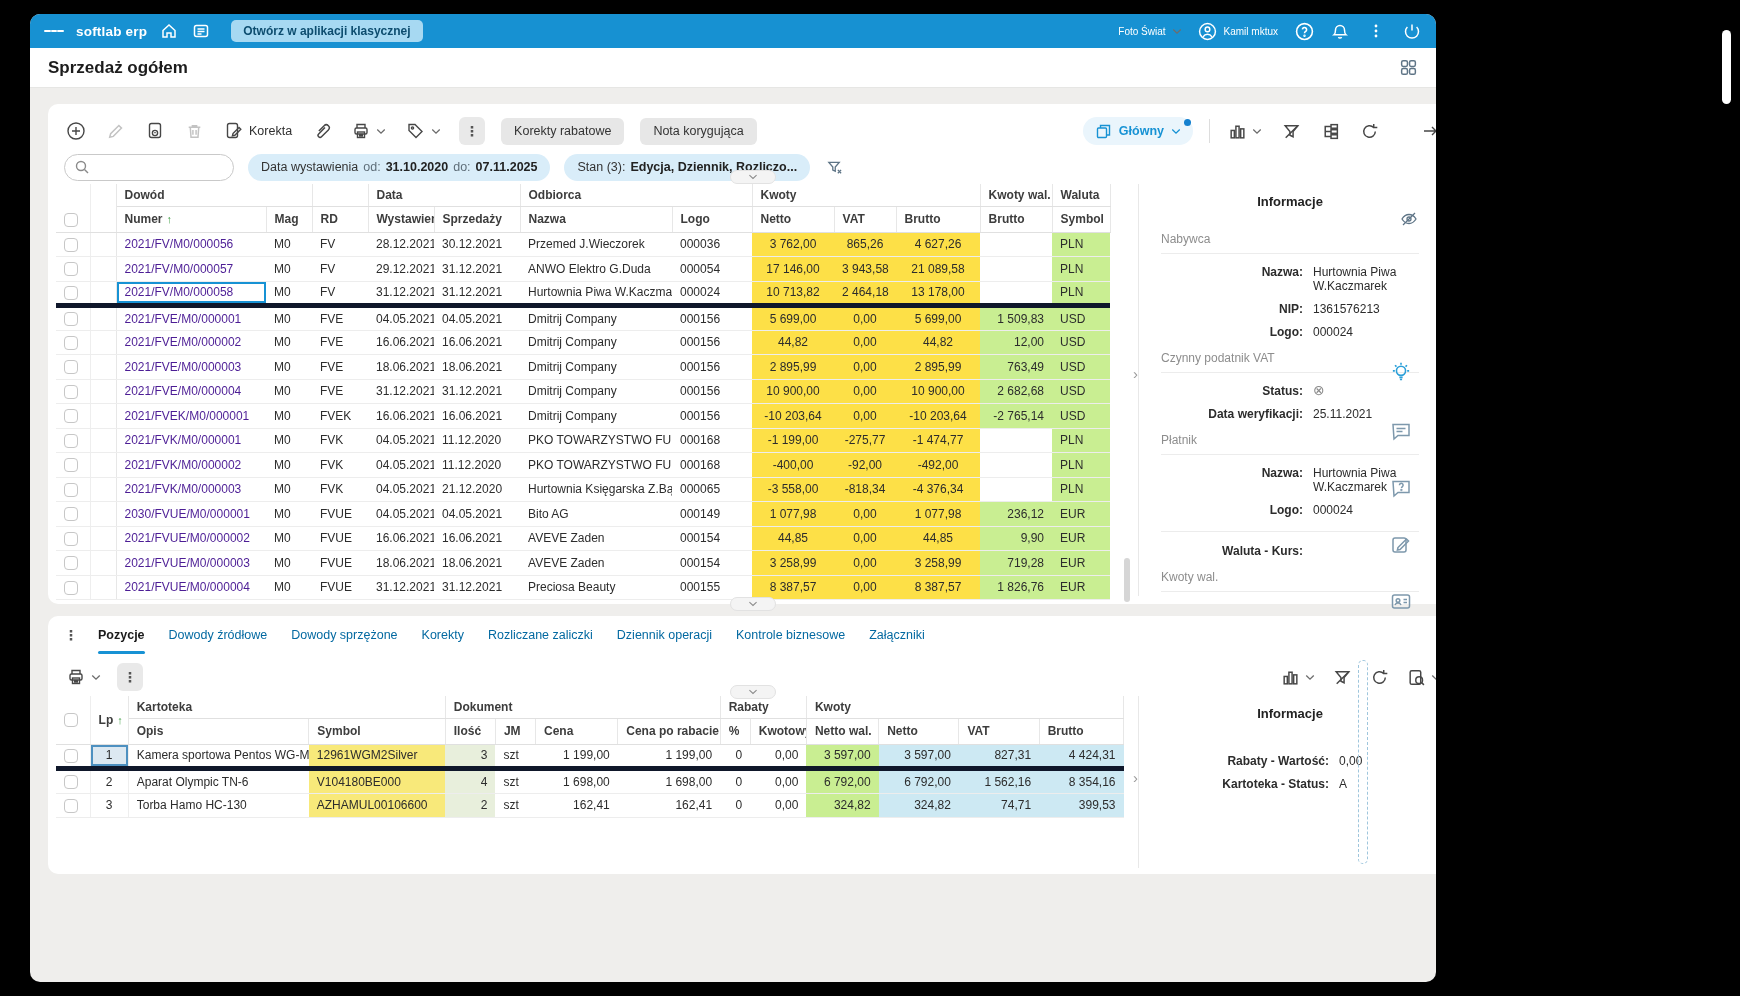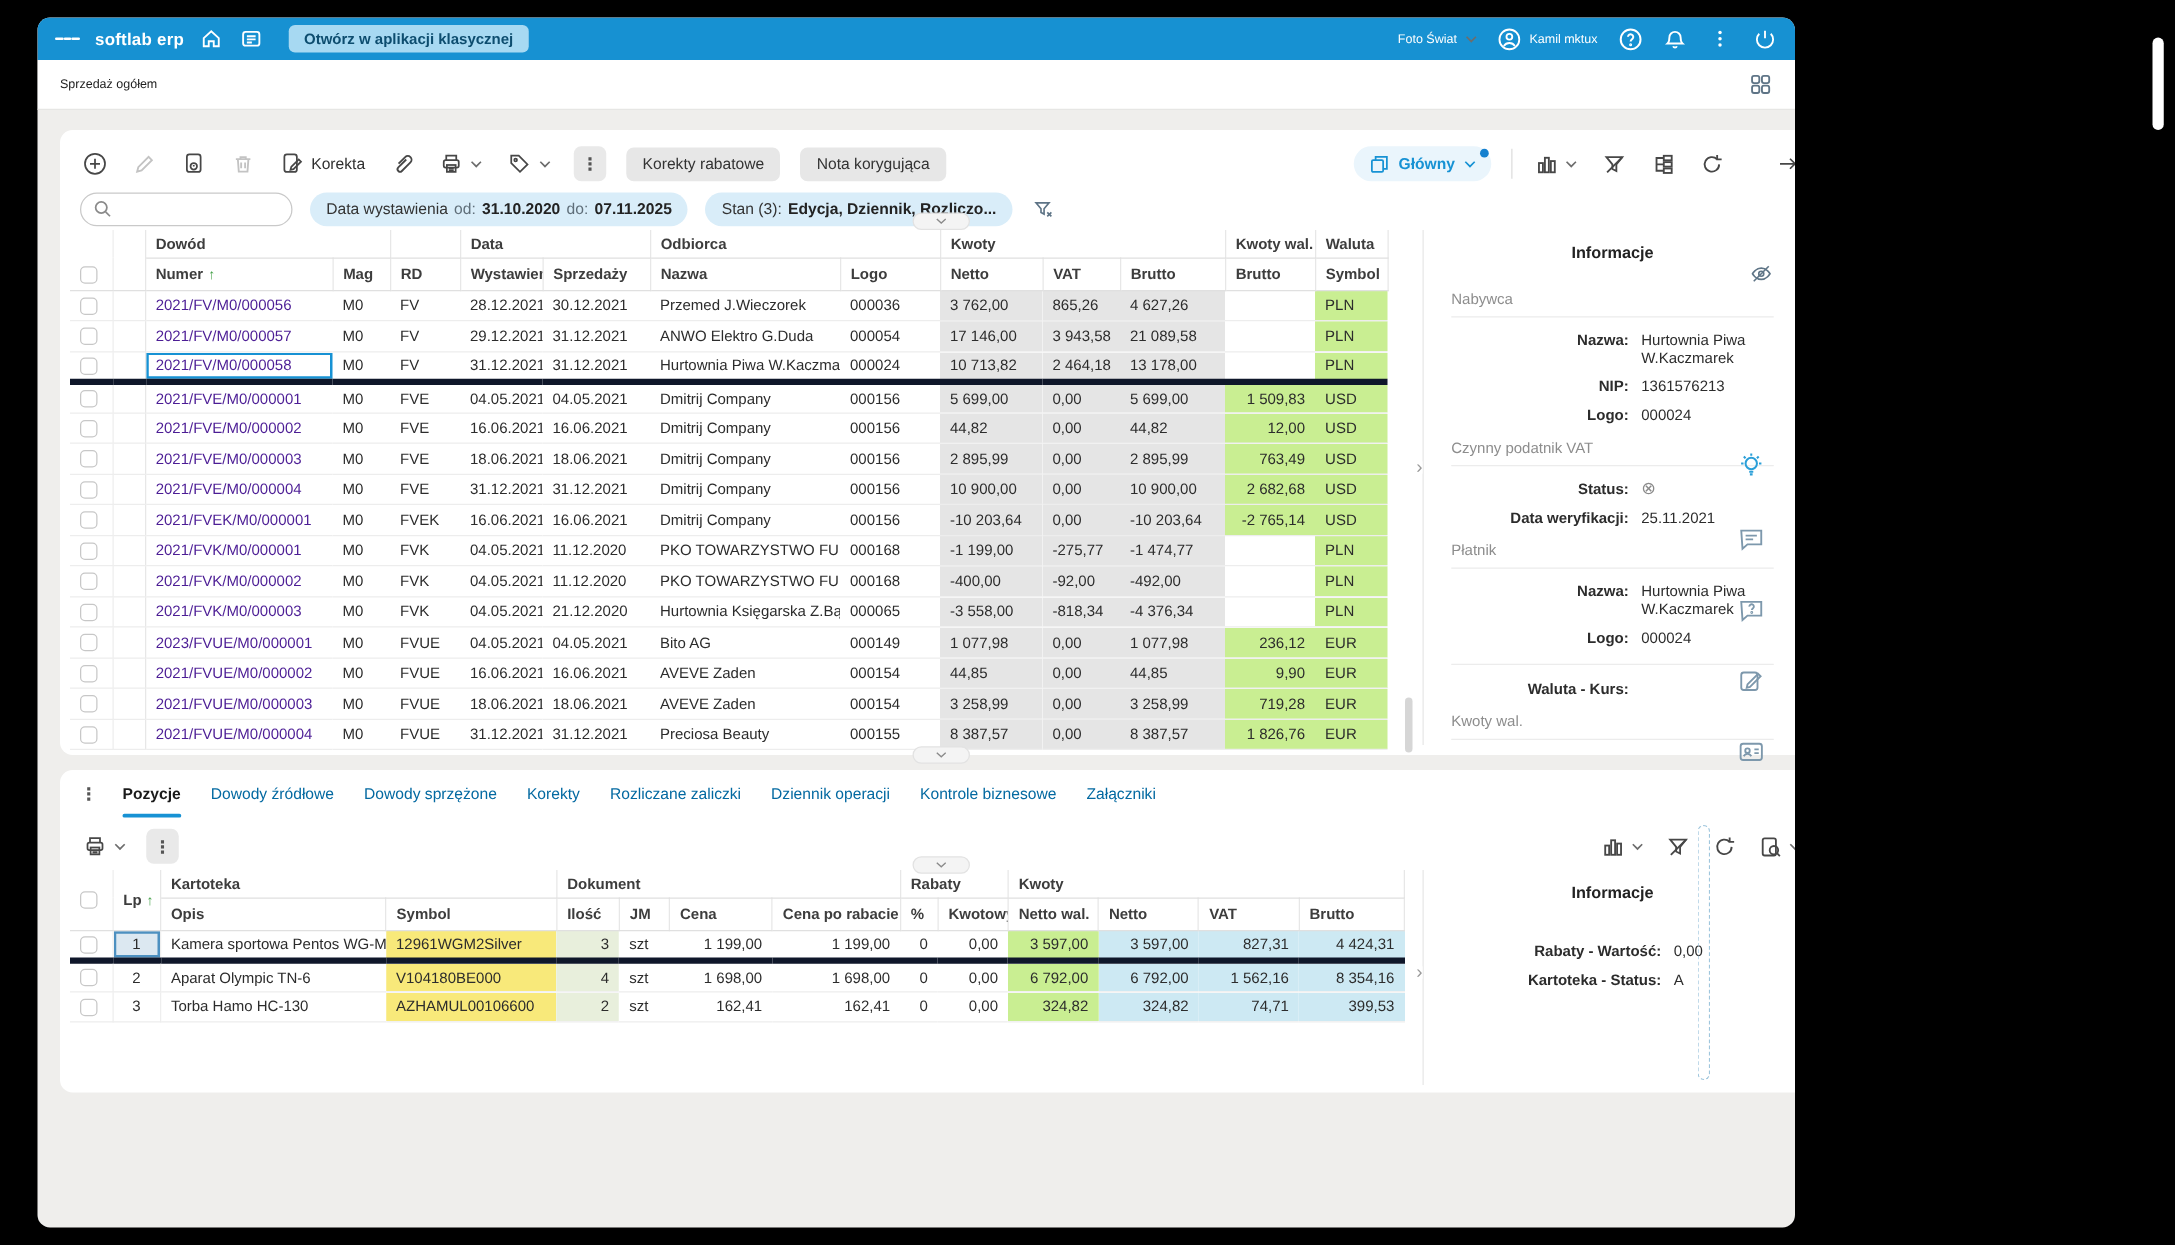--- a/index.html
+++ b/index.html
@@ -13,21 +13,21 @@
   .tb-ic { width:20px; height:20px; display:flex; align-items:center; justify-content:center; cursor:pointer; }
   .tb-ic svg { stroke:#fff; fill:none; stroke-width:1.5; }
   .classic-btn { margin-left:8px; background:#a7d9f2; color:#0d4d6f; border:none; border-radius:5px; height:22px; padding:0 12px; font-size:12px; font-weight:700; font-family:inherit; cursor:pointer; }
   .topbar .right { margin-left:auto; display:flex; align-items:center; gap:16px; font-size:10px; }
   .company { display:flex; align-items:center; gap:6px; cursor:pointer; }
   .userbox { display:flex; align-items:center; gap:7px; cursor:pointer; }
   .hamburger span { display:block; width:16px; height:2px; background:#fff; margin:3px 0; border-radius:1px; }
 
   
   .titlebar { height:40px; background:#fff; display:flex; align-items:center; padding:0 18px; border-bottom:1px solid #e6e6e4; }
-  .page-title { font-size:10px; font-weight:400; color:#1c1c1c; }
+  .page-title { font-size:17px; font-weight:700; color:#1c1c1c; }
   .titlebar .right { margin-left:auto; display:flex; }
 
   .content { padding:16px 18px 0 18px; }
   .card { background:#fff; border-radius:10px; position:relative; width:1409px; }
   .main-card { height:500px; }
   .bottom-card { height:258px; margin-top:12px; }
 
   
   .toolbar { height:46px; display:flex; align-items:center; gap:16px; padding:8px 14px 0 16px; }
   .tbtn { background:none; border:none; display:flex; align-items:center; gap:5px; cursor:pointer; color:#474747; font-family:inherit; padding:2px; }
@@ -69,21 +69,21 @@
   #pos-table { width:1068px; }
   th { font-weight:700; text-align:left; color:#3d3d3d; padding:0 8px; border-right:1px solid #e7e7e7; border-bottom:1px solid #e0e0e0; background:#fff; white-space:nowrap; overflow:hidden; }
   .grow th { height:22px; font-size:12px; }
   .subrow th { height:26px; }
   td { height:24.5px; padding:0 8px; border-bottom:1px solid #ededed; white-space:nowrap; overflow:hidden; }
   td.c-check, th.c-check { border-right:1px solid #eee; }
   td.c-spare, th.c-spare { border-right:1px solid #e7e7e7; }
   .cb { display:inline-block; width:14px; height:14px; border:1.5px solid #c7c7c7; border-radius:4px; background:#fff; vertical-align:middle; cursor:pointer; }
   .sort-asc { color:#43a047; font-size:11px; margin-left:4px; font-weight:400; }
   td.c-numer { color:#4c1d95; cursor:pointer; }
-  td.c-netto, td.c-vat, td.c-brutto { background:#e5e5e5; text-align:left; }
+  td.c-netto, td.c-vat, td.c-brutto { background:#fde047; text-align:center; }
   td.c-wal { text-align:right; }
   td.c-wal:not(:empty) { background:#c9ee92; }
   td.c-waluta { background:#c9ee92; }
   tr.selected td { border-top:1px solid #8a8a8a; border-bottom:5px solid #0f172a; }
   #main-table tr.selected td.c-numer { box-shadow:inset 0 0 0 2px #1792d4; }
 
   #pos-table td.c-lp { text-align:center; border-right:1px solid #eee; }
   #pos-table td.c-symbol { background:#f8e97a; }
   #pos-table td.c-ilosc { background:#e8efdc; text-align:right; }
   #pos-table td.c-cena, #pos-table td.c-cenapor, #pos-table td.c-proc, #pos-table td.c-kwotowy { text-align:right; }
@@ -571,21 +571,21 @@
                   <td class="c-logo">000065</td>
                   <td class="c-netto">-3 558,00</td>
                   <td class="c-vat">-818,34</td>
                   <td class="c-brutto">-4 376,34</td>
                   <td class="c-wal"></td>
                   <td class="c-waluta">PLN</td>
                 </tr>
                 <tr>
                   <td class="c-check"><span class="cb"></span></td>
                   <td class="c-spare"></td>
-                  <td class="c-numer">2023/FVUE/M0/000001</td>
+                  <td class="c-numer">2030/FVUE/M0/000001</td>
                   <td class="c-mag">M0</td>
                   <td class="c-rd">FVUE</td>
                   <td class="c-wystawienia">04.05.2021</td>
                   <td class="c-sprzedazy">04.05.2021</td>
                   <td class="c-nazwa">Bito AG</td>
                   <td class="c-logo">000149</td>
                   <td class="c-netto">1 077,98</td>
                   <td class="c-vat">0,00</td>
                   <td class="c-brutto">1 077,98</td>
                   <td class="c-wal">236,12</td>

